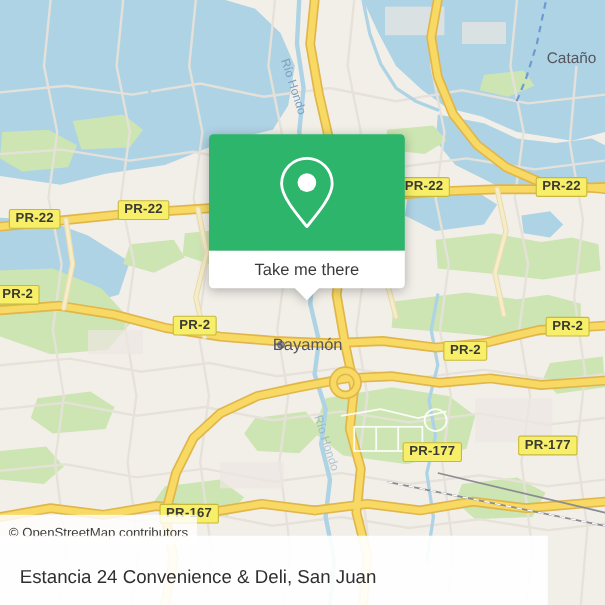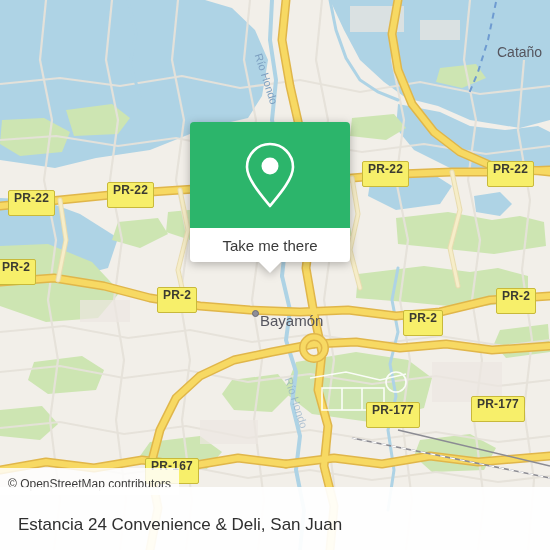--- a/index.html
+++ b/index.html
@@ -33,21 +33,21 @@
   .shield {
     position: absolute;
     background: #F7EF6A;
     border: 1px solid #C8B93B;
     border-radius: 2px;
     color: #3B3B32;
     font-family: "Liberation Sans", sans-serif;
     font-size: 12px;
     font-weight: bold;
     letter-spacing: 0.2px;
-    padding: 1px 5px 10px 5px;
+    padding: 1px 5px 2px 5px;
     line-height: 13px;
     white-space: nowrap;
     box-sizing: border-box;
   }
 
   
   .place-label {
     position: absolute;
     color: #4A4A52;
     font-family: "Liberation Sans", sans-serif;
@@ -77,21 +77,21 @@
     font-family: "Liberation Sans", sans-serif;
     white-space: nowrap;
     transform-origin: 0 0;
   }
 
   
   #callout {
     position: absolute;
     left: 190px;
     top: 122px;
-    width: 160px;
+    width: 178px;
     filter: drop-shadow(0 2px 5px rgba(0,0,0,0.28));
   }
   #callout-green {
     height: 106px;
     background: #2CB56B;
     border-radius: 4px 4px 0 0;
     display: flex;
     align-items: center;
     justify-content: center;
   }
@@ -132,21 +132,21 @@
     padding: 8px 8px 3px 8px;
     line-height: 16px;
     white-space: nowrap;
   }
 
   
   #bottombar {
     position: absolute;
     left: 0;
     top: 487px;
-    width: 550px;
+    width: 498px;
     height: 63px;
     background: rgba(255,255,255,0.93);
     display: flex;
     align-items: center;
     justify-content: space-between;
     box-sizing: border-box;
     padding: 12px 18px 0 18px;
     gap: 17px;
   }
   #place-title {
@@ -324,21 +324,21 @@
           <rect x="322" y="388" width="62" height="22"></rect>
           <path d="M342,388 L342,410 M362,388 L362,410"></path>
           <circle cx="396" cy="382" r="10"></circle>
         </g>
       </g>
     </svg>
 
     <div class="place-label place-town" style="left:477px; top:44px;">Cataño</div>
 
     <div class="city-dot" style="left:252px; top:310px;"></div>
-    <div class="place-label place-city" style="left:260px; top:305px;margin-top:7px;">Bayamón</div>
+    <div class="place-label place-city" style="left:248px; top:305px;">Bayamón</div>
 
     <div class="river-label" style="left:264px; top:52px; transform:rotate(72deg);">Río Hondo</div>
     <div class="river-label" style="left:294px; top:376px; opacity:0.55; transform:rotate(72deg);">Río Hondo</div>
 
     <div class="shield" style="left:8px;   top:190px;">PR-22</div>
     <div class="shield" style="left:107px; top:182px;">PR-22</div>
     <div class="shield" style="left:362px; top:161px;">PR-22</div>
     <div class="shield" style="left:487px; top:161px;">PR-22</div>
     <div class="shield" style="left:-4px;  top:259px;">PR-2</div>
     <div class="shield" style="left:157px; top:287px;">PR-2</div>

